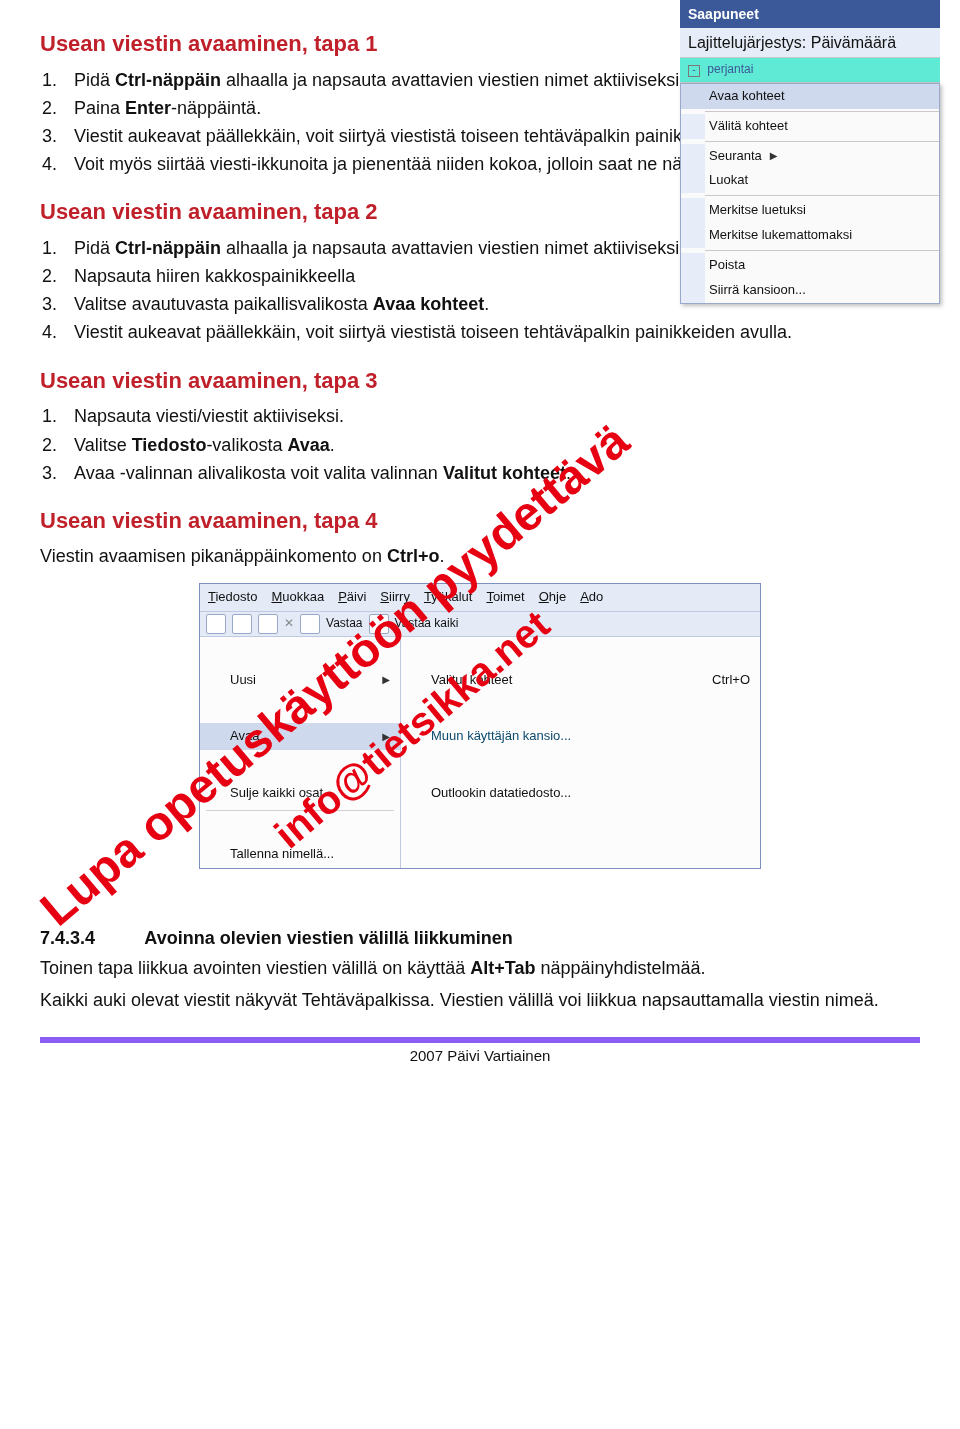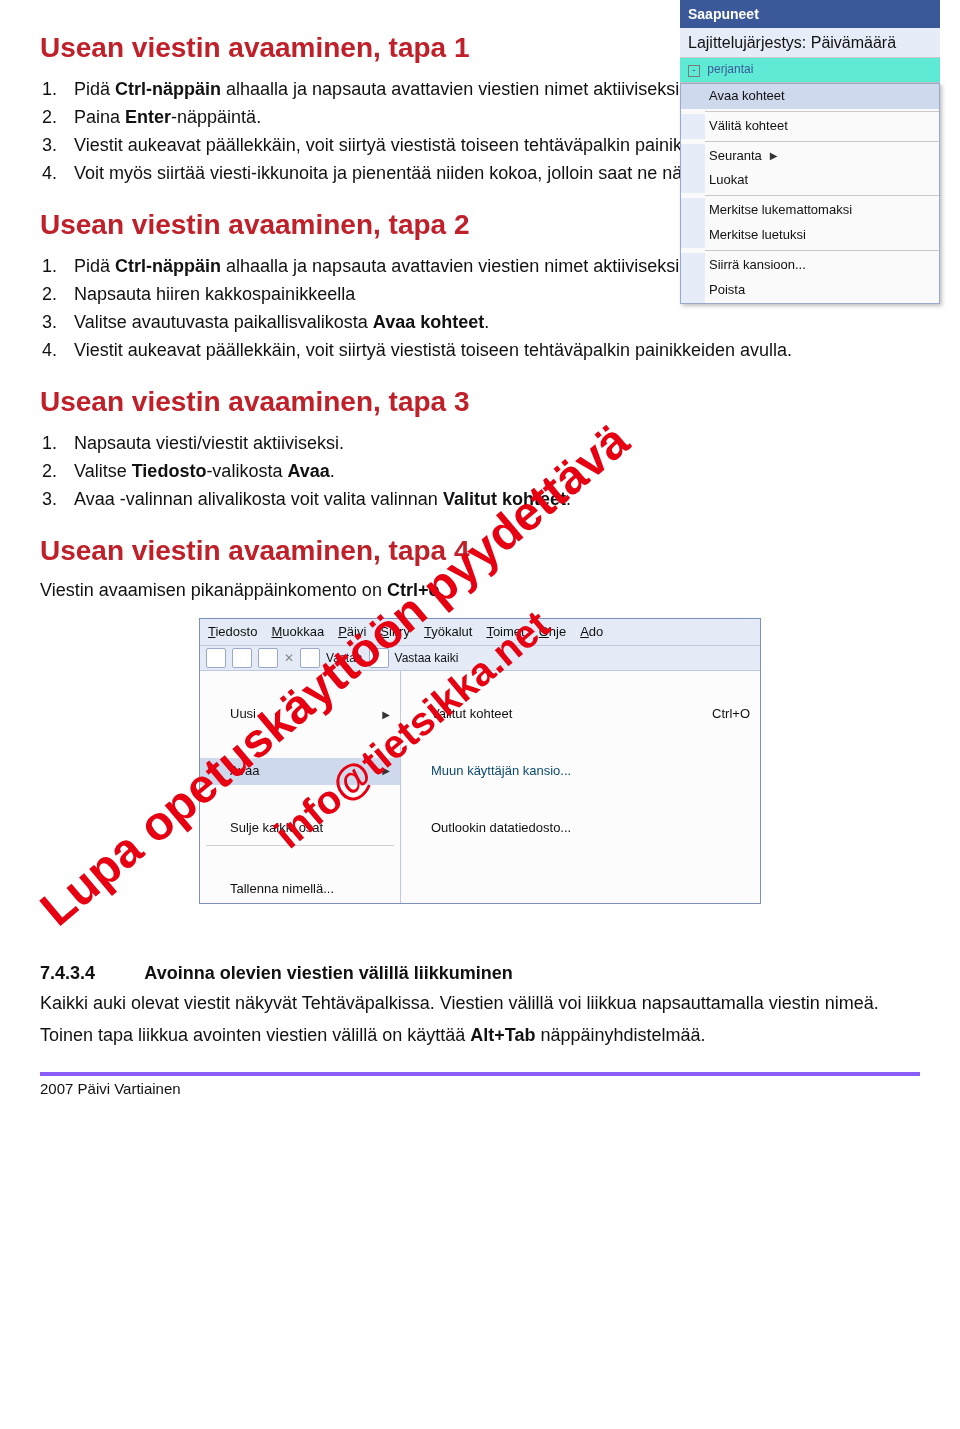--- a/index.html
+++ b/index.html
@@ -13,45 +13,46 @@
     background: #fff;
     position: relative;
   }
   .page {
     padding: 10px 40px 20px 40px;
     position: relative;
   }
   h3.red-title {
     color: #c0202a;
     font-weight: 600;
-    font-size: 28px;
+    font-size: 22px;
     margin: 18px 0 6px 0;
   }
   .body-text {
     margin: 2px 0 6px 0;
   }
   ol.instr {
     list-style: decimal;
     margin: 4px 0 14px 22px;
     padding: 0;
   }
   ol.instr li {
     padding: 1px 0 1px 12px;
   }
   .bold { font-weight: 700; }
   .section-sub {
     font-weight: 700;
     margin: 24px 0 4px 0;
   }
   .section-sub .num { display: inline-block; width: 100px; margin-top: 32px; }
   .footer {
-    border-top: 4px solid #8b5cf6;
+    border-top: 6px solid #8b5cf6;
     margin-top: 24px;
     padding-top: 2px;
     font-size: 15px;
+    text-align: center;
   }
 
   
   .outlook-pane {
     position: absolute;
     top: 0;
     right: 20px;
     width: 260px;
     font-size: 14px;
     font-family: Tahoma, Arial, sans-serif;
@@ -201,31 +202,31 @@
       <div class="ctx-sep"></div>
       <div class="ctx-item">
           <span>Seuranta</span>
           <span class="fm-chevron">▶</span>
         </div>
       <div class="ctx-item">
           <span>Luokat</span>
         </div>
       <div class="ctx-sep"></div>
       <div class="ctx-item">
+          <span>Merkitse luetuksi</span>
+        </div>
+      <div class="ctx-item">
           <span>Merkitse lukemattomaksi</span>
         </div>
-      <div class="ctx-item">
-          <span>Merkitse luetuksi</span>
-        </div>
       <div class="ctx-sep"></div>
       <div class="ctx-item">
+          <span>Poista</span>
+        </div>
+      <div class="ctx-item">
           <span>Siirrä kansioon...</span>
-        </div>
-      <div class="ctx-item">
-          <span>Poista</span>
         </div>
     </div>
   </div>
 
   <h3 class="red-title">Usean viestin avaaminen, tapa 2</h3>
   <ol class="instr">
     <li><span>Pidä <span class="bold">Ctrl-näppäin</span> alhaalla ja napsauta avat­tavien viestien nimet aktiiviseksi.</span></li>
     <li>Napsauta hiiren kakkospainikkeella</li>
     <li><span>Valitse avautuvasta paikallisvalikosta <span class="bold">Avaa kohteet</span>.</span></li>
     <li>Viestit aukeavat päällekkäin, voit siirtyä viestistä toiseen tehtäväpalkin painikkeiden avulla.</li>
@@ -294,23 +295,23 @@
           <span>Outlookin datatiedosto...</span>
         </div>
       </div>
     </div>
   </div>
 
   <p class="section-sub">
     <span class="num">7.4.3.4</span>
     <span>Avoinna olevien viestien välillä liikkuminen</span>
   </p>
-  <p class="body-text">Kaikki auki olevat viestit näkyvät Tehtäväpalkissa. Viestien välillä voi liikkua napsauttamalla viestin nimeä.</p>
   <p class="body-text">
     Toinen tapa liikkua avointen viestien välillä on käyttää <span class="bold">Alt+Tab</span> näppäinyh­distelmää.
   </p>
+  <p class="body-text">Kaikki auki olevat viestit näkyvät Tehtäväpalkissa. Viestien välillä voi liikkua napsauttamalla viestin nimeä.</p>
 
   <div class="footer">2007 Päivi Vartiainen</div>
 
   <div class="wm wm-big" style="left:-40px; top:640px; transform: rotate(-40deg);">Lupa opetuskäyttöön pyydettävä</div>
   <div class="wm wm-small" style="left:240px; top:700px; transform: rotate(-40deg);">info@tietsikka.net</div>
 
 </div>
 
 </body></html>

